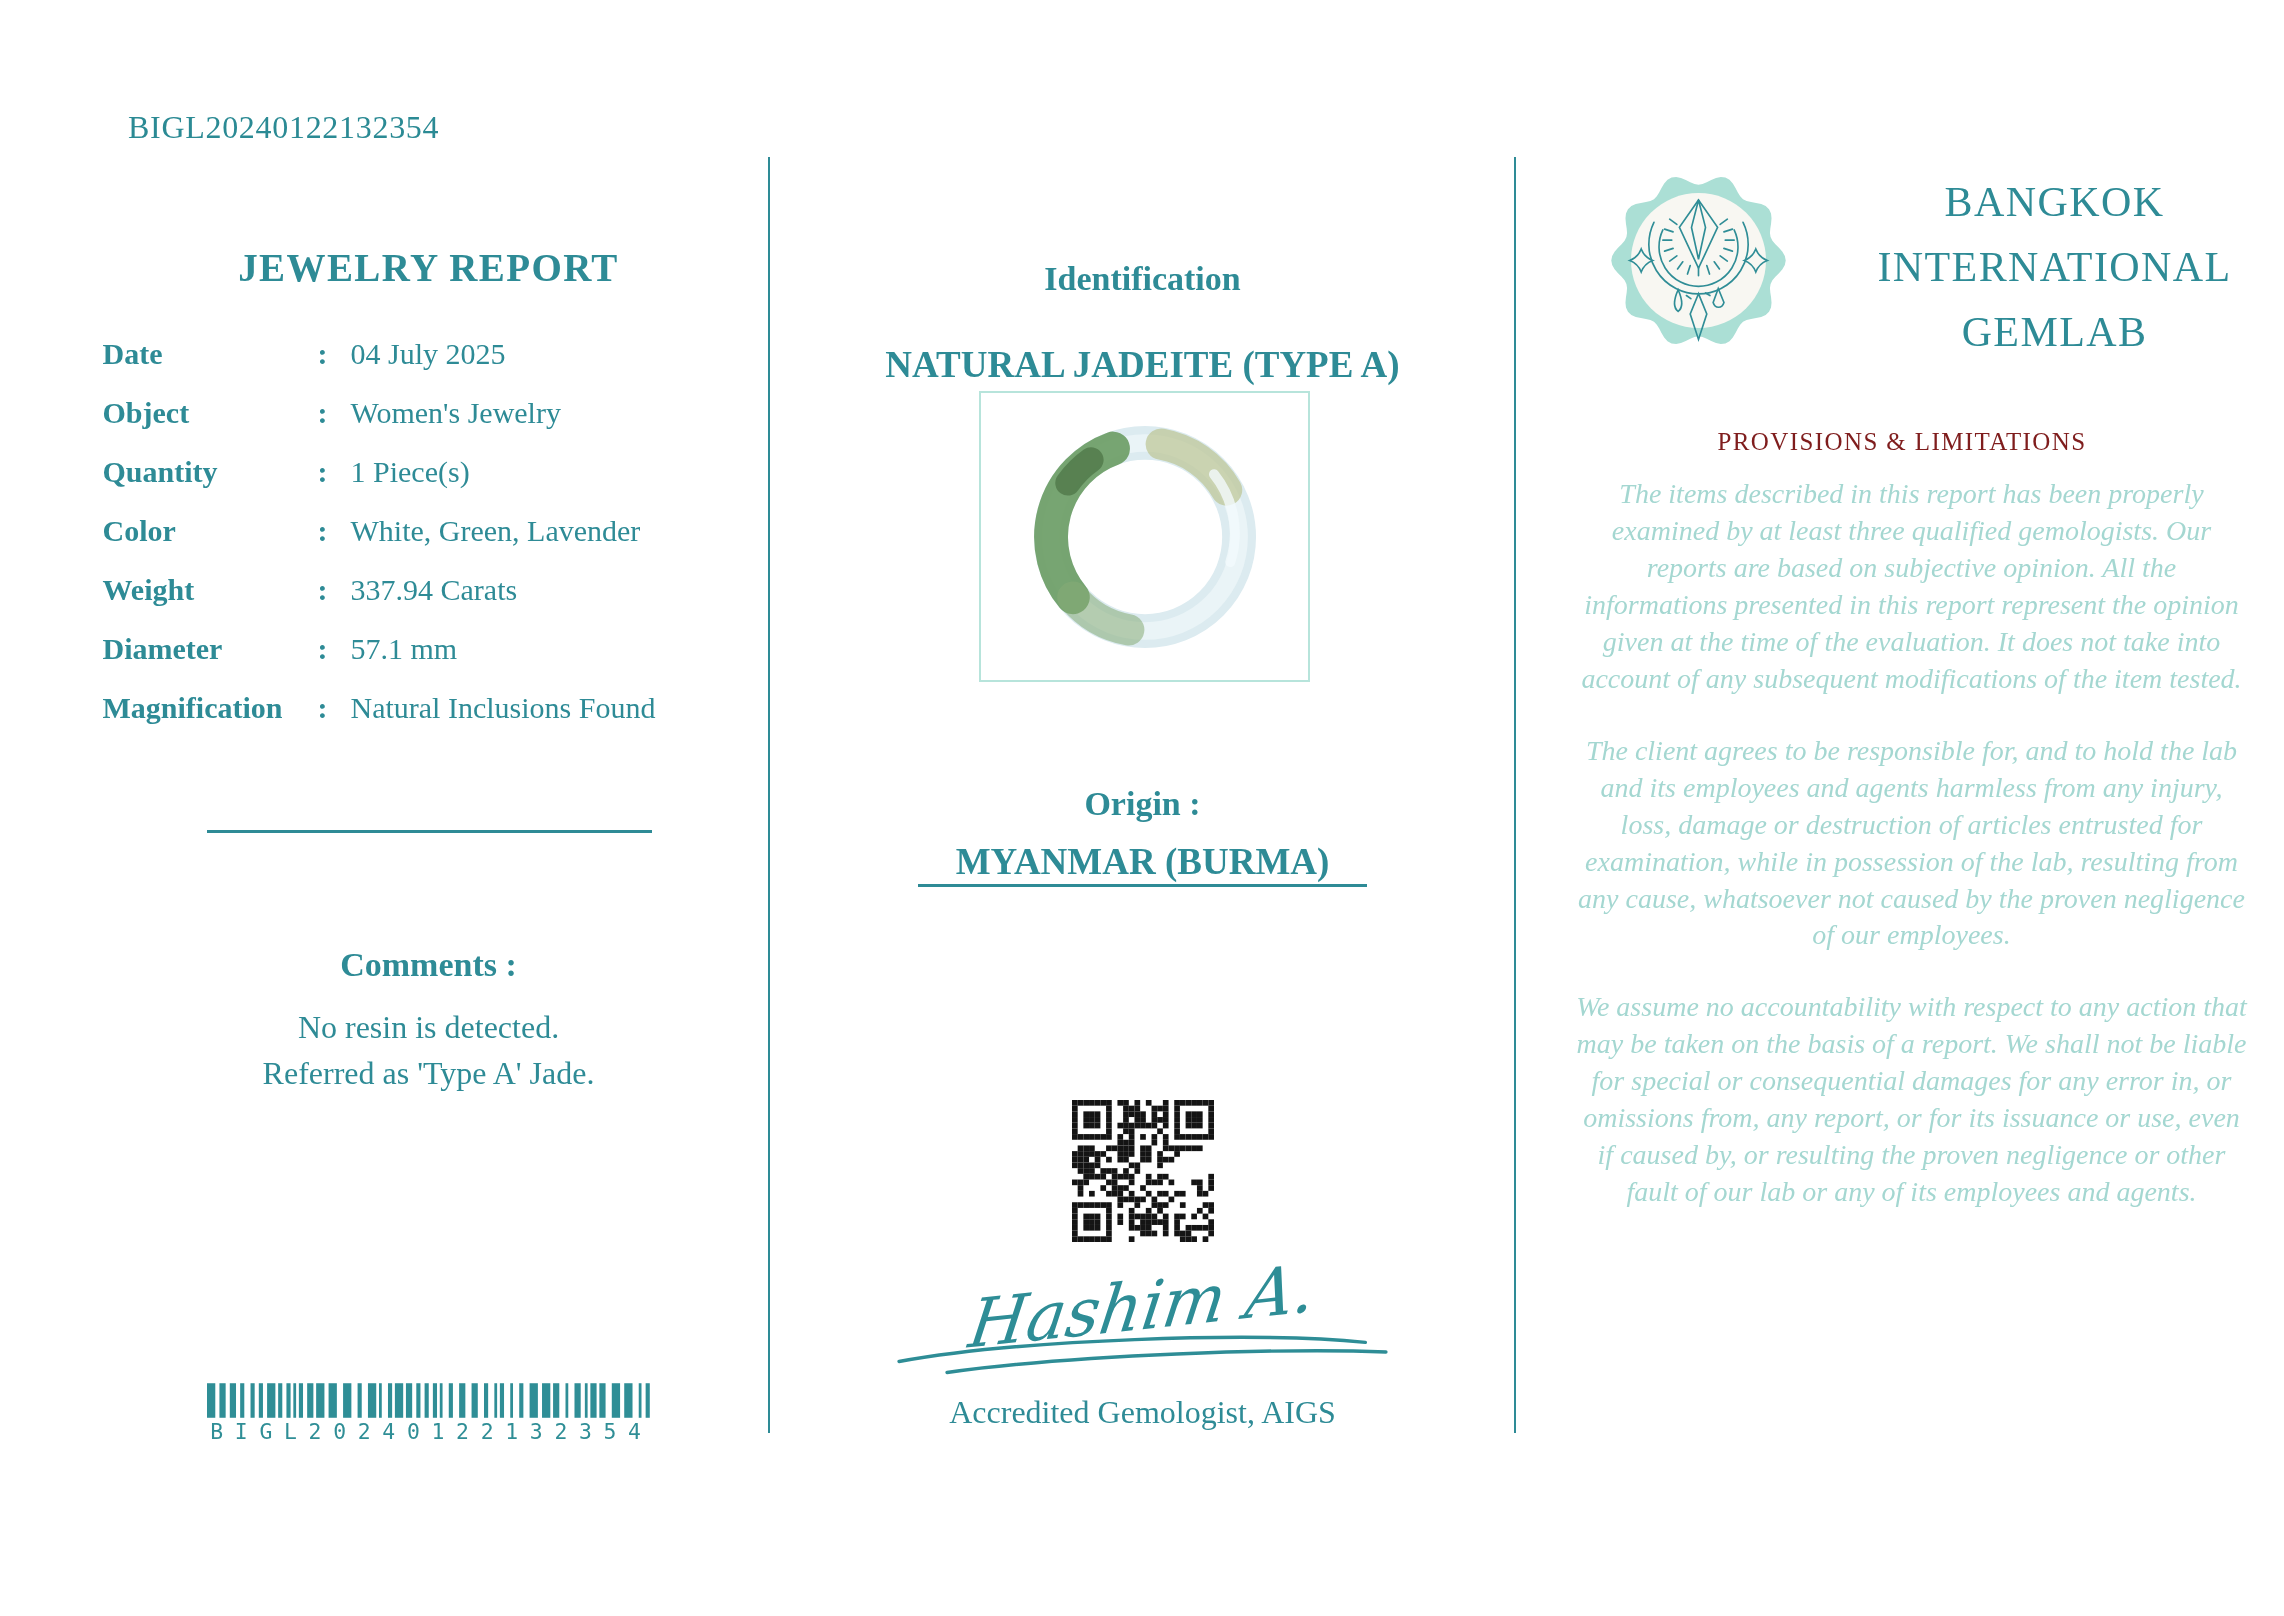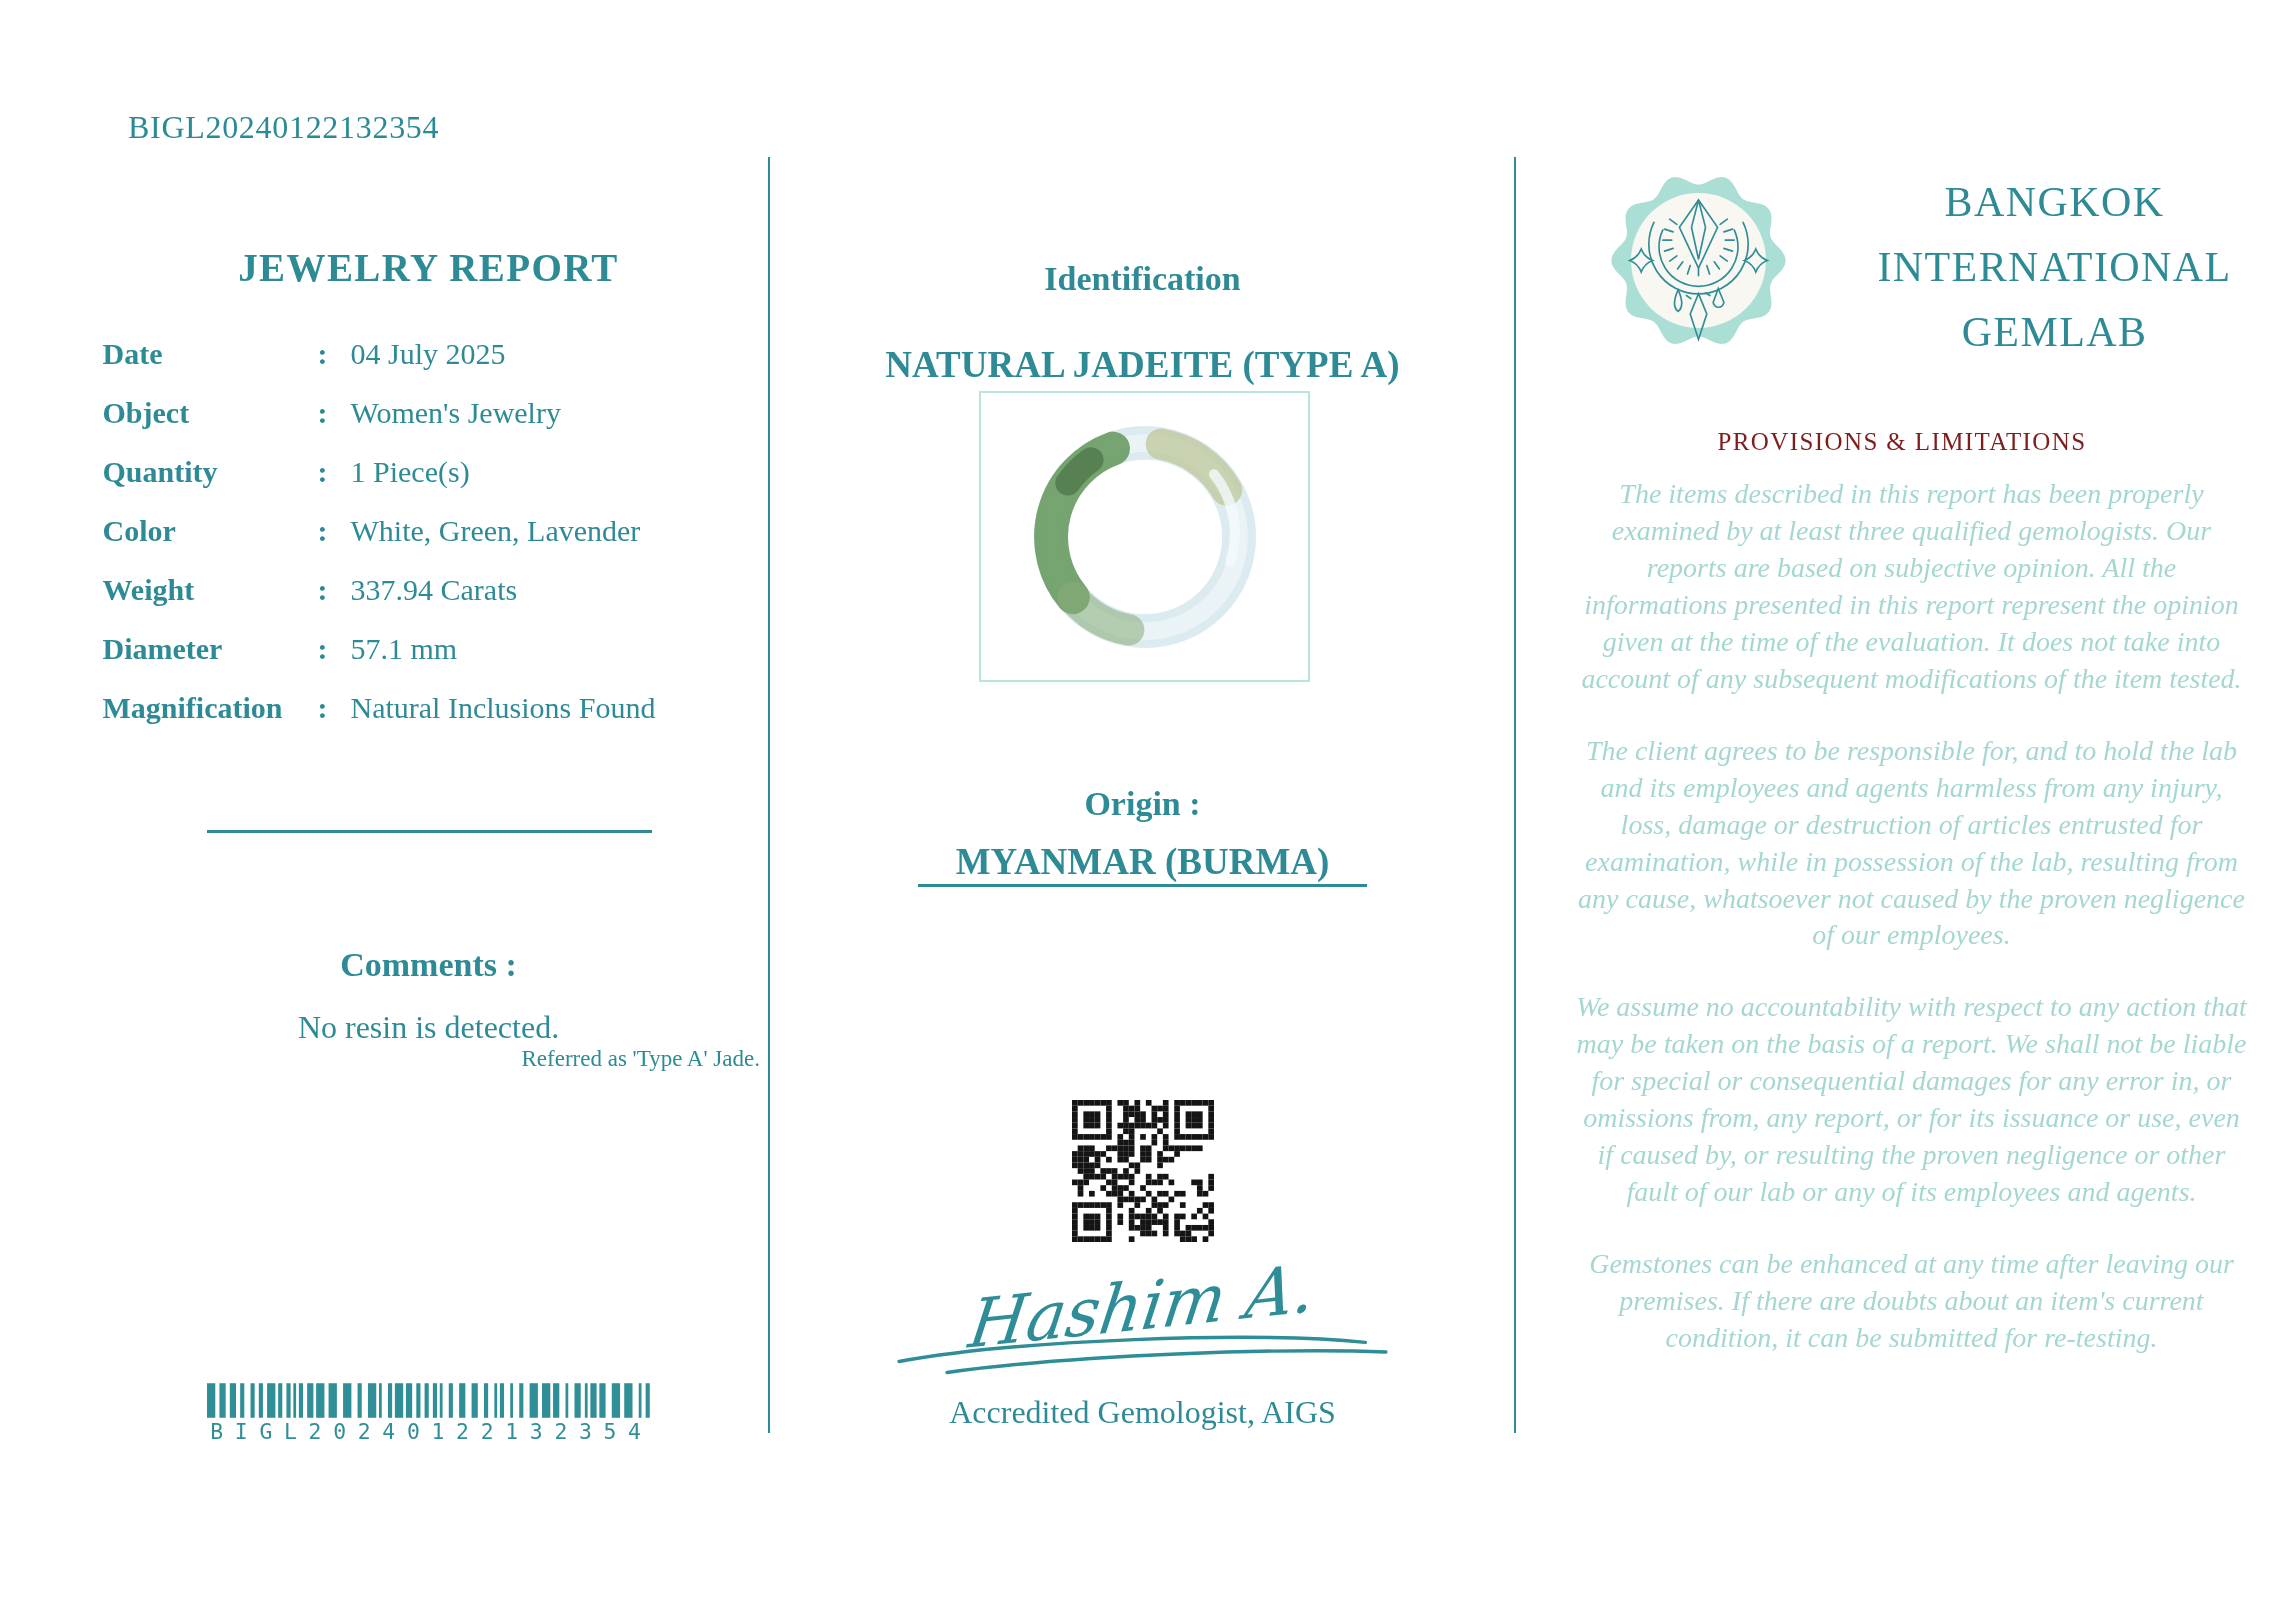--- a/index.html
+++ b/index.html
@@ -21,21 +21,21 @@
   .fields{position:absolute;left:5.5px;top:337px;width:649px;}
   .frow{display:flex;align-items:baseline;height:59px;font-size:30px;}
   .frow .lbl{width:215px;font-weight:bold;}
   .frow .sep{width:33px;font-weight:bold;}
   .frow .val{flex:1;}
   .divider{position:absolute;height:2.8px;background:#2e8b96;}
   .div-left{left:110px;top:830px;width:445px;}
   .comments-head{position:absolute;left:0;top:918px;width:100%;text-align:center;
     font-size:34px;font-weight:bold;}
   .comment-1{position:absolute;left:0;top:977px;width:100%;text-align:center;font-size:32px;}
-  .comment-2{position:absolute;left:0;top:1023px;width:100%;text-align:right;font-size:23px;}
+  .comment-2{position:absolute;left:0;top:1023px;width:100%;text-align:center;font-size:32px;}
   .barcode-wrap{position:absolute;left:110px;top:1383px;width:449px;}
   .barcode-svg{display:block;width:449px;height:35px;}
   .barcode-text{margin-top:1.4px;font-family:"DejaVu Sans Mono", monospace;font-size:21.4px;
     letter-spacing:11.7px;color:#2f8e96;text-align:center;white-space:nowrap;}
   
   .col-mid{left:770px;top:0;width:745px;height:1617px;}
   .ident-head{position:absolute;left:0;top:226px;width:100%;text-align:center;font-size:34px;}
   .ident-result{position:absolute;left:0;top:312px;width:100%;text-align:center;
     font-size:37px;font-weight:bold;}
   .photo-box{position:absolute;left:209px;top:391px;width:327px;height:287px;
@@ -567,17 +567,16 @@
       <div>INTERNATIONAL</div>
       <div>GEMLAB</div>
     </div>
 
     <h2 class="prov-head">PROVISIONS &amp; LIMITATIONS</h2>
 
     <div class="prov-body">
       <p class="prov">The items described in this report has been properly examined by at least three qualified gemologists. Our reports are based on subjective opinion. All the informations presented in this report represent the opinion given at the time of the evaluation. It does not take into account of any subsequent modifications of the item tested.</p>
       <p class="prov">The client agrees to be responsible for, and to hold the lab and its employees and agents harmless from any injury, loss, damage or destruction of articles entrusted for examination, while in possession of the lab, resulting from any cause, whatsoever not caused by the proven negligence of our employees.</p>
       <p class="prov">We assume no accountability with respect to any action that may be taken on the basis of a report. We shall not be liable for special or consequential damages for any error in, or omissions from, any report, or for its issuance or use, even if caused by, or resulting the proven negligence or other fault of our lab or any of its employees and agents.</p>
-      <p class="prov">Gemstones can be enhanced at any time after leaving our premises. If there are doubts about an item's current condition, it can be submitted for re-testing.</p>
     </div>
   </section>
 </div>
 
 
 </body></html>

